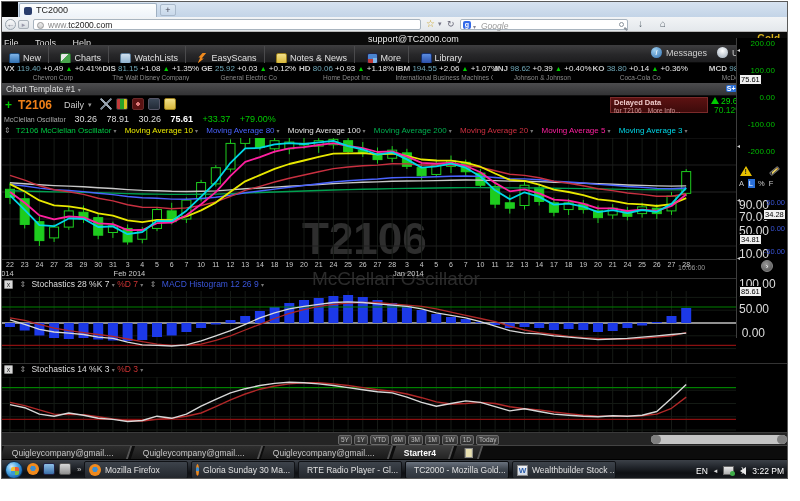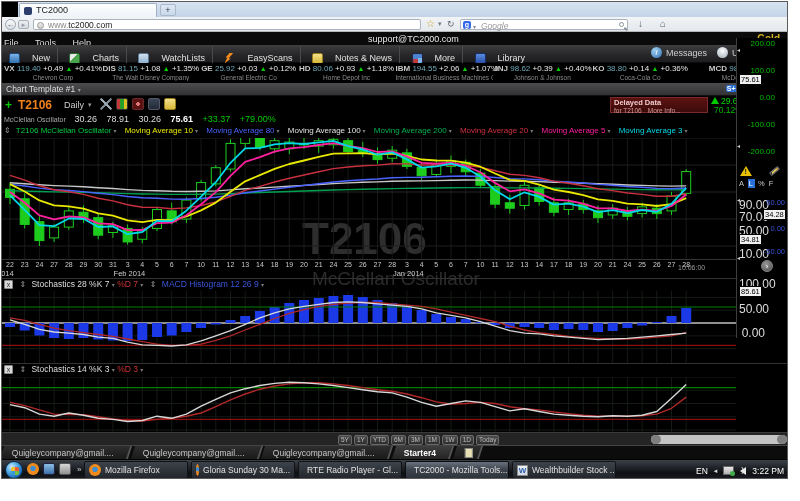--- a/index.html
+++ b/index.html
@@ -46,21 +46,21 @@
   .nav-home { left:658px; top:1px; font-size:10px; color:#55606a; }
 
   
   #tc-menubar { left:0; top:30px; width:785px; height:13px; background:#0a0a0a; }
   .menu-item { font-size:9px; color:#ddd; display:inline-block; margin:1px 0 0 12px; }
   .menu-item:first-child { margin-left:2px; }
   .support { left:366px; top:2px; font-size:9px; color:#e8e8e8; }
   .gold { right:7px; top:1px; font-size:10px; font-weight:bold; color:#d8b21a; }
   #tc-toolbar { left:0; top:43px; width:785px; height:18px;
     background:linear-gradient(#3e3e40,#28282a 55%,#1d1d1f); border-bottom:1px solid #0a0a0a; }
-  .tbtn { display:inline-flex; align-items:center; gap:12px; height:24px; margin-top:1px;
+  .tbtn { display:inline-flex; align-items:center; gap:3px; height:24px; margin-top:1px;
     padding:0 7px; font-size:9px; color:#e0e0e0; border-right:1px solid #4a4a4c; }
   .tbi { width:11px; height:11px; border-radius:2px; display:inline-block; }
   .i-new { background:linear-gradient(#7fb4e8,#2f6fb0); border:1px solid #1c4a7a; }
   .i-charts { background:linear-gradient(135deg,#e8e8e8 40%,#49a54d 41%); border:1px solid #2a6a2e; }
   .i-watch { background:linear-gradient(#cfe0ee,#8fb2cf); border:1px solid #5a7a96; }
   .i-scan { background:transparent; }
   .i-scan::before { content:""; display:block; width:9px; height:11px; background:#f08a1d;
     clip-path:polygon(60% 0,100% 0,45% 55%,70% 55%,0 100%,30% 45%,10% 45%); }
   .i-notes { background:linear-gradient(#f2e08a,#d8b83a); border:1px solid #9a7f1d; }
   .i-more { background:conic-gradient(#4a84d0 0 25%,#7fb4e8 0 50%,#c03a3a 0 75%,#4a84d0 0); border:1px solid #224; }
@@ -859,21 +859,21 @@
       <div class="task">
           <span class="ffi"></span>
           <span>Gloria Sunday 30 Ma...</span>
         </div>
       <div class="task">
           <span class="ffi"></span>
           <span>RTE Radio Player - Gl...</span>
         </div>
       <div class="task active">
           <span class="ffi"></span>
-          <span>TC2000 - Mozilla Tools...</span>
+          <span>TC2000 - Mozilla Gold...</span>
         </div>
       <div class="task">
           <span class="wordi">W</span>
           <span>Wealthbuilder Stock ...</span>
         </div>
     </div>
     <div class="abs tray">
       <span>EN</span>
       <span class="tray-arrow">◂</span>
       <span class="neti"></span>

